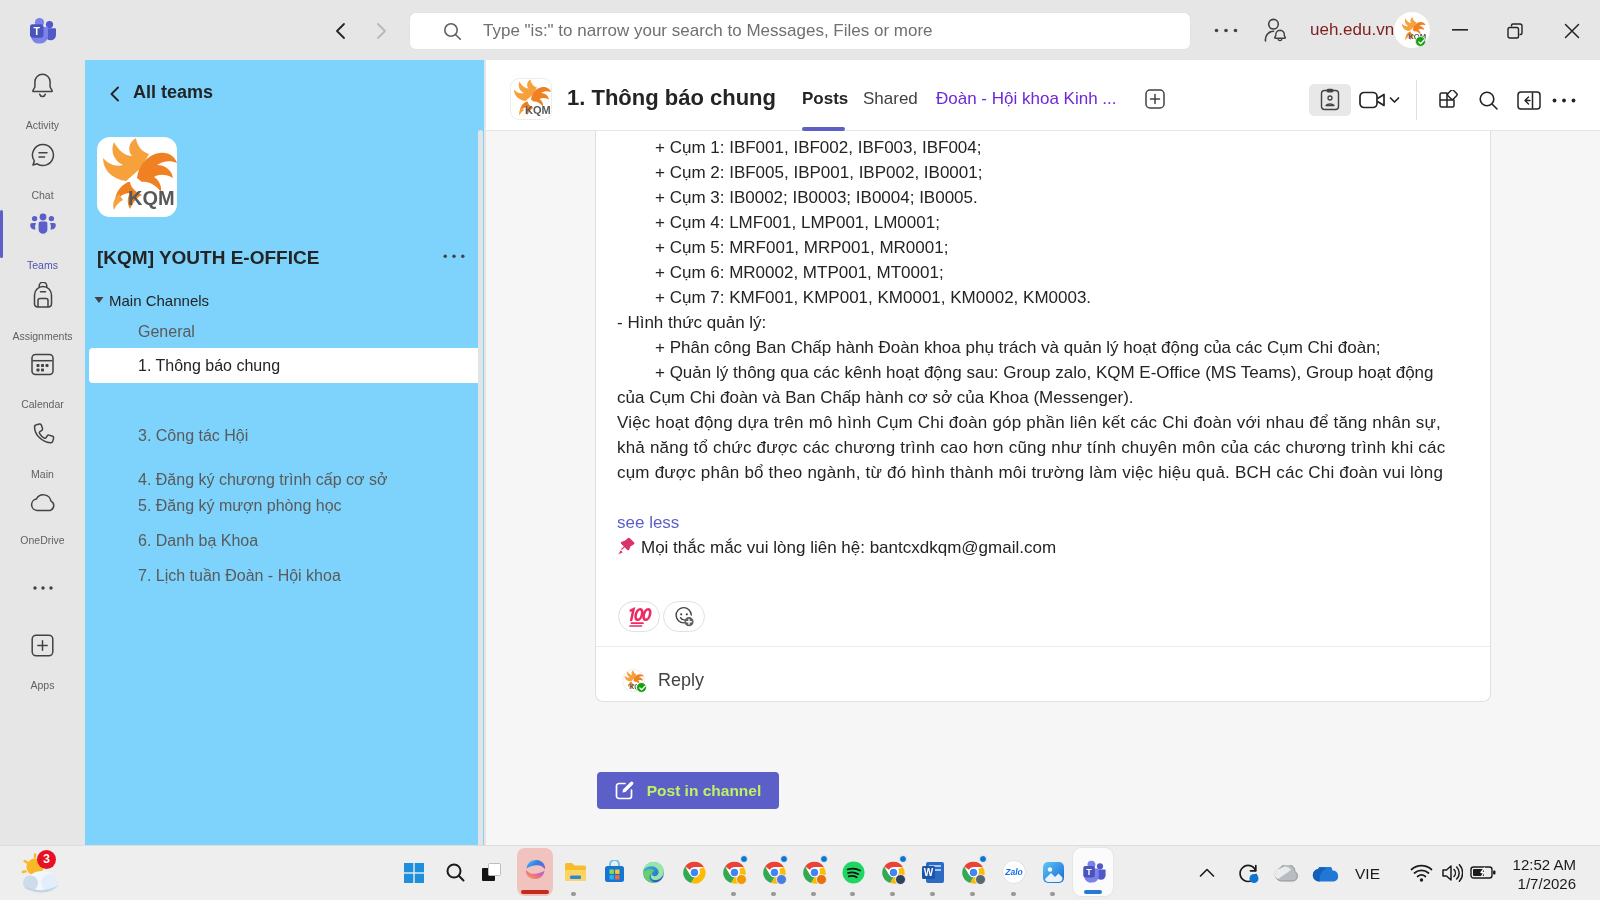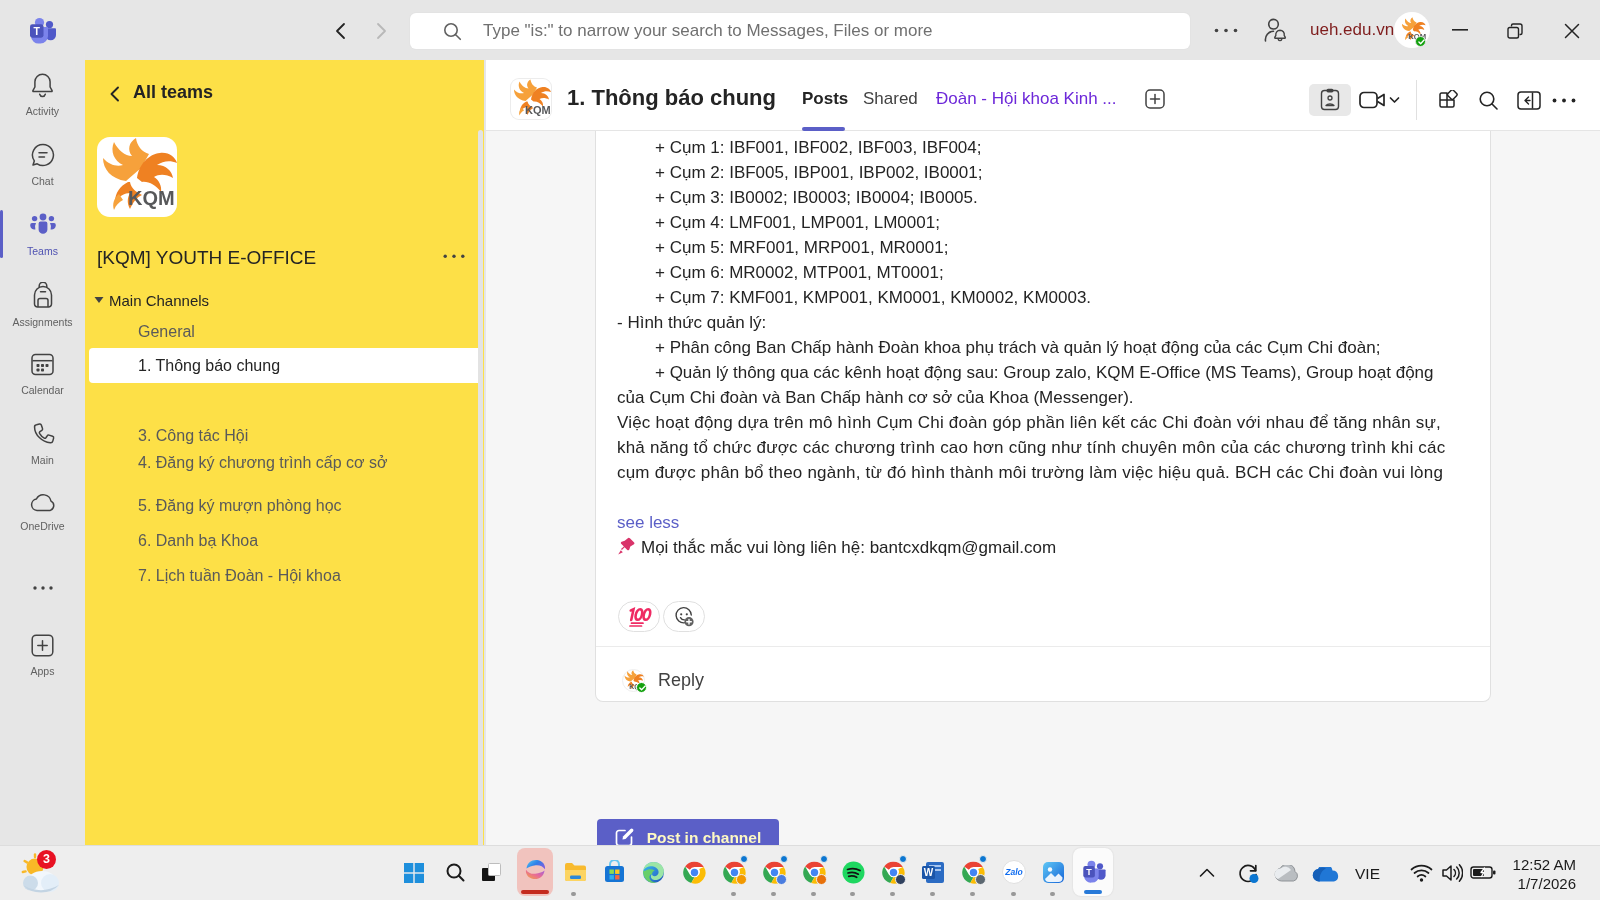--- a/index.html
+++ b/index.html
@@ -8,37 +8,37 @@
   .abs { position:absolute; }
 
   
   #titlebar { position:absolute; left:0; top:0; width:1600px; height:60px; background:#e6e6e6; }
   #searchbox { position:absolute; left:410px; top:13px; width:780px; height:36px; background:#ffffff; border-radius:6px; box-shadow:0 0 0 1px #e3e3e3; display:flex; align-items:center; }
   #searchbox .ph { color:#707070; font-size:17px; margin-left:14px; }
 
   
   #rail { position:absolute; left:0; top:60px; width:85px; height:785px; background:#e6e6e6; }
   .railitem { position:absolute; left:0; width:85px; text-align:center; color:#424242; }
-  .railitem .lbl { font-size:10.5px; color:#616161; margin-top:3px; }
+  .railitem .lbl { font-size:10.5px; color:#616161; margin-top:17px; }
   .railitem.sel .lbl { color:#4f52b2; }
   #railsel { position:absolute; left:0; top:150px; width:3px; height:48px; background:#5b5fc7; border-radius:2px; }
 
   
-  #panel { position:absolute; left:85px; top:60px; width:400px; height:785px; background:#fde047; border-right:1px solid #e5e5e5; }
+  #panel { position:absolute; left:85px; top:60px; width:400px; height:785px; background:#7dd3fc; border-right:1px solid #e5e5e5; }
   .chrow { position:absolute; left:0px; width:395px; height:35px; line-height:35px; padding-left:53px; font-size:16px; color:#5a5a5a; }
   .chrow.sel { background:#ffffff; color:#242424; border-radius:4px; left:4px; padding-left:49px; width:394px; }
 
   
   #main { position:absolute; left:486px; top:60px; width:1114px; height:785px; background:#f6f6f6; }
   #mainhdr { position:absolute; left:0; top:0; width:1114px; height:71px; background:#ffffff; border-bottom:1px solid #e5e5e5; }
   #card { position:absolute; left:109px; top:71px; width:896px; height:571px; background:#ffffff; border:1px solid #e0e0e0; border-top:none; border-radius:0 0 8px 8px; }
   .msg { font-size:17px; line-height:25px; color:#242424; white-space:nowrap; }
   .msg .ind { padding-left:38px; }
   .msg .jt { letter-spacing:0.2px; }
-  #postbtn { position:absolute; left:111px; top:712px; width:182px; height:37px; background:#5b5fc7; border-radius:4px; color:#fef9c3; font-size:15.5px; font-weight:bold; display:flex; align-items:center; justify-content:center; gap:13px;margin-top:47px; }
+  #postbtn { position:absolute; left:111px; top:712px; width:182px; height:37px; background:#5b5fc7; border-radius:4px; color:#bef264; font-size:15.5px; font-weight:bold; display:flex; align-items:center; justify-content:center; gap:13px; }
 
   
   #taskbar { position:absolute; left:0; top:845px; width:1600px; height:55px; background:#eeeeee; border-top:1px solid #dddddd; }
   .rundot { position:absolute; top:46px; width:5px; height:4px; border-radius:2px; background:#989898; }
 </style>
 </head>
 <body>
 
 <div id="titlebar">
   <svg class="abs" style="left:29px;top:16px" width="27" height="28" viewBox="0 0 27 28">
@@ -184,34 +184,34 @@
   <div class="abs" style="left:48px;top:22px;font-size:18px;font-weight:bold;color:#242424">All teams</div>
   <div class="abs" style="left:12px;top:77px;width:80px;height:80px;background:#ffffff;border-radius:13px">
     <svg width="80" height="80" viewBox="0 0 80 80">
         <path d="M29 44 C14 42 6 32 6 21 C12 28 20 30 26 28 C17 24 13 14 17 5 C21 13 28 19 35 19 C30 13 32 5 39 1 C40 9 45 15 52 17 L44 31 Z" fill="#f6a13b"></path>
         <path d="M40 41 C42 27 52 17 63 16 C72 15 78 20 80 26 C73 23 66 24 60 28 C69 28 75 34 76 41 C69 37 62 37 57 40 C62 43 65 49 64 55 C59 48 51 44 45 45 Z" fill="#ef8122"></path>
         <path d="M31 45 C23 49 18 56 18 65 C22 59 28 56 33 56 C30 61 30 67 33 72 C36 65 40 60 45 58 C39 55 34 51 33 45 Z" fill="#ef8122"></path>
         <path d="M22 57 C17 61 15 67 17 73 C19 68 22 65 26 63 Z" fill="#f6a13b"></path>
         <text x="31" y="68" font-size="20" font-weight="bold" fill="#57585a" font-family="Liberation Sans">KQM</text>
       </svg>
   </div>
-  <div class="abs" style="left:12px;top:187px;font-size:19px;font-weight:normal;color:#242424">[KQM] YOUTH E-OFFICE</div>
+  <div class="abs" style="left:12px;top:187px;font-size:19px;font-weight:bold;color:#242424">[KQM] YOUTH E-OFFICE</div>
   <svg class="abs" style="left:358px;top:194px" width="22" height="5" viewBox="0 0 22 5">
       <circle cx="2.2" cy="2.2" r="1.7" fill="#424242"></circle>
       <circle cx="11" cy="2.2" r="1.7" fill="#424242"></circle>
       <circle cx="19.8" cy="2.2" r="1.7" fill="#424242"></circle>
     </svg>
   <svg class="abs" style="left:9px;top:236px" width="10" height="8" viewBox="0 0 10 8">
       <path d="M0.5 1 L9.5 1 L5 7 Z" fill="#424242"></path>
     </svg>
   <div class="abs" style="left:24px;top:232px;font-size:15px;color:#242424">Main Channels</div>
   <div class="chrow" style="top:254px">General</div>
   <div class="chrow sel" style="top:288px">1. Thông báo chung</div>
   <div class="chrow" style="top:358px">3. Công tác Hội</div>
-  <div class="chrow" style="top:385px">4. Đăng ký chương trình cấp cơ sở</div>
+  <div class="chrow" style="top:402px">4. Đăng ký chương trình cấp cơ sở</div>
   <div class="chrow" style="top:428px">5. Đăng ký mượn phòng học</div>
   <div class="chrow" style="top:463px">6. Danh bạ Khoa</div>
   <div class="chrow" style="top:498px">7. Lịch tuần Đoàn - Hội khoa</div>
   <div class="abs" style="left:393px;top:70px;width:5px;height:770px;background:#e3e3e3;border-radius:3px"></div>
 </div>
 <div id="main">
   <div id="card"></div>
   <div class="abs msg" style="left:131px;top:75px;width:850px">
     <div class="ind">+ Cụm 1: IBF001, IBF002, IBF003, IBF004;</div>
     <div class="ind">+ Cụm 2: IBF005, IBP001, IBP002, IB0001;</div>

